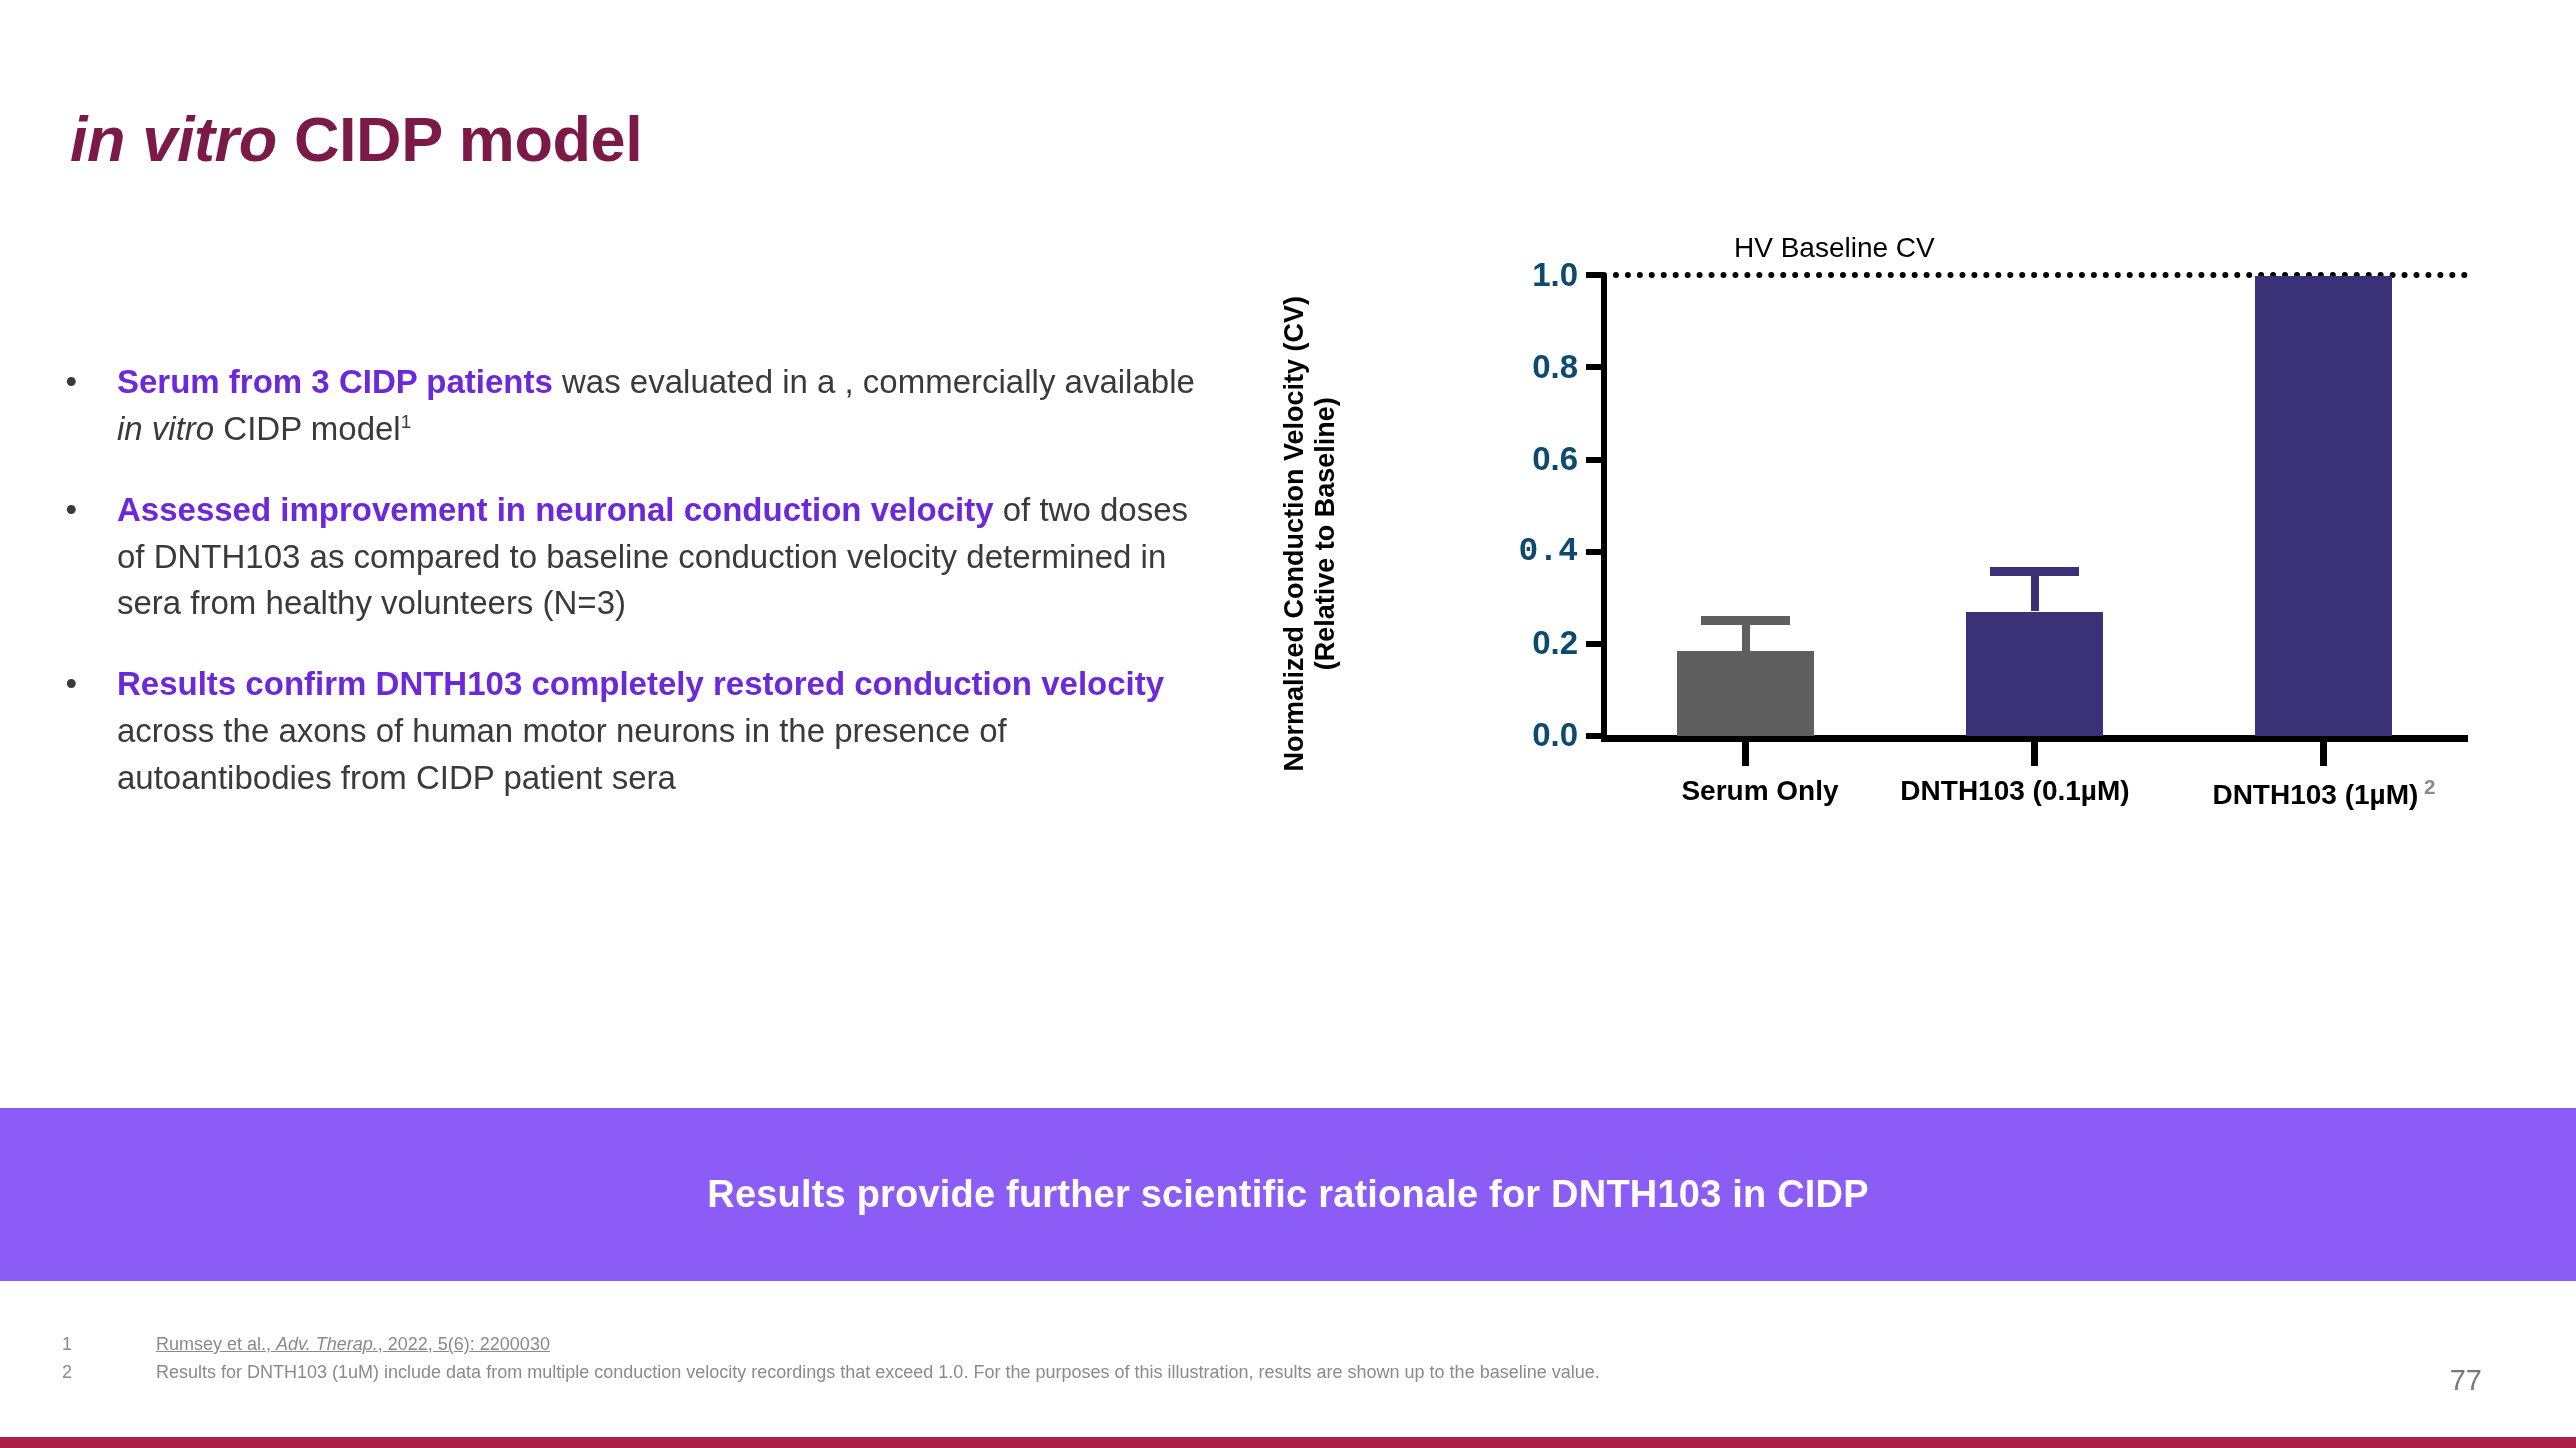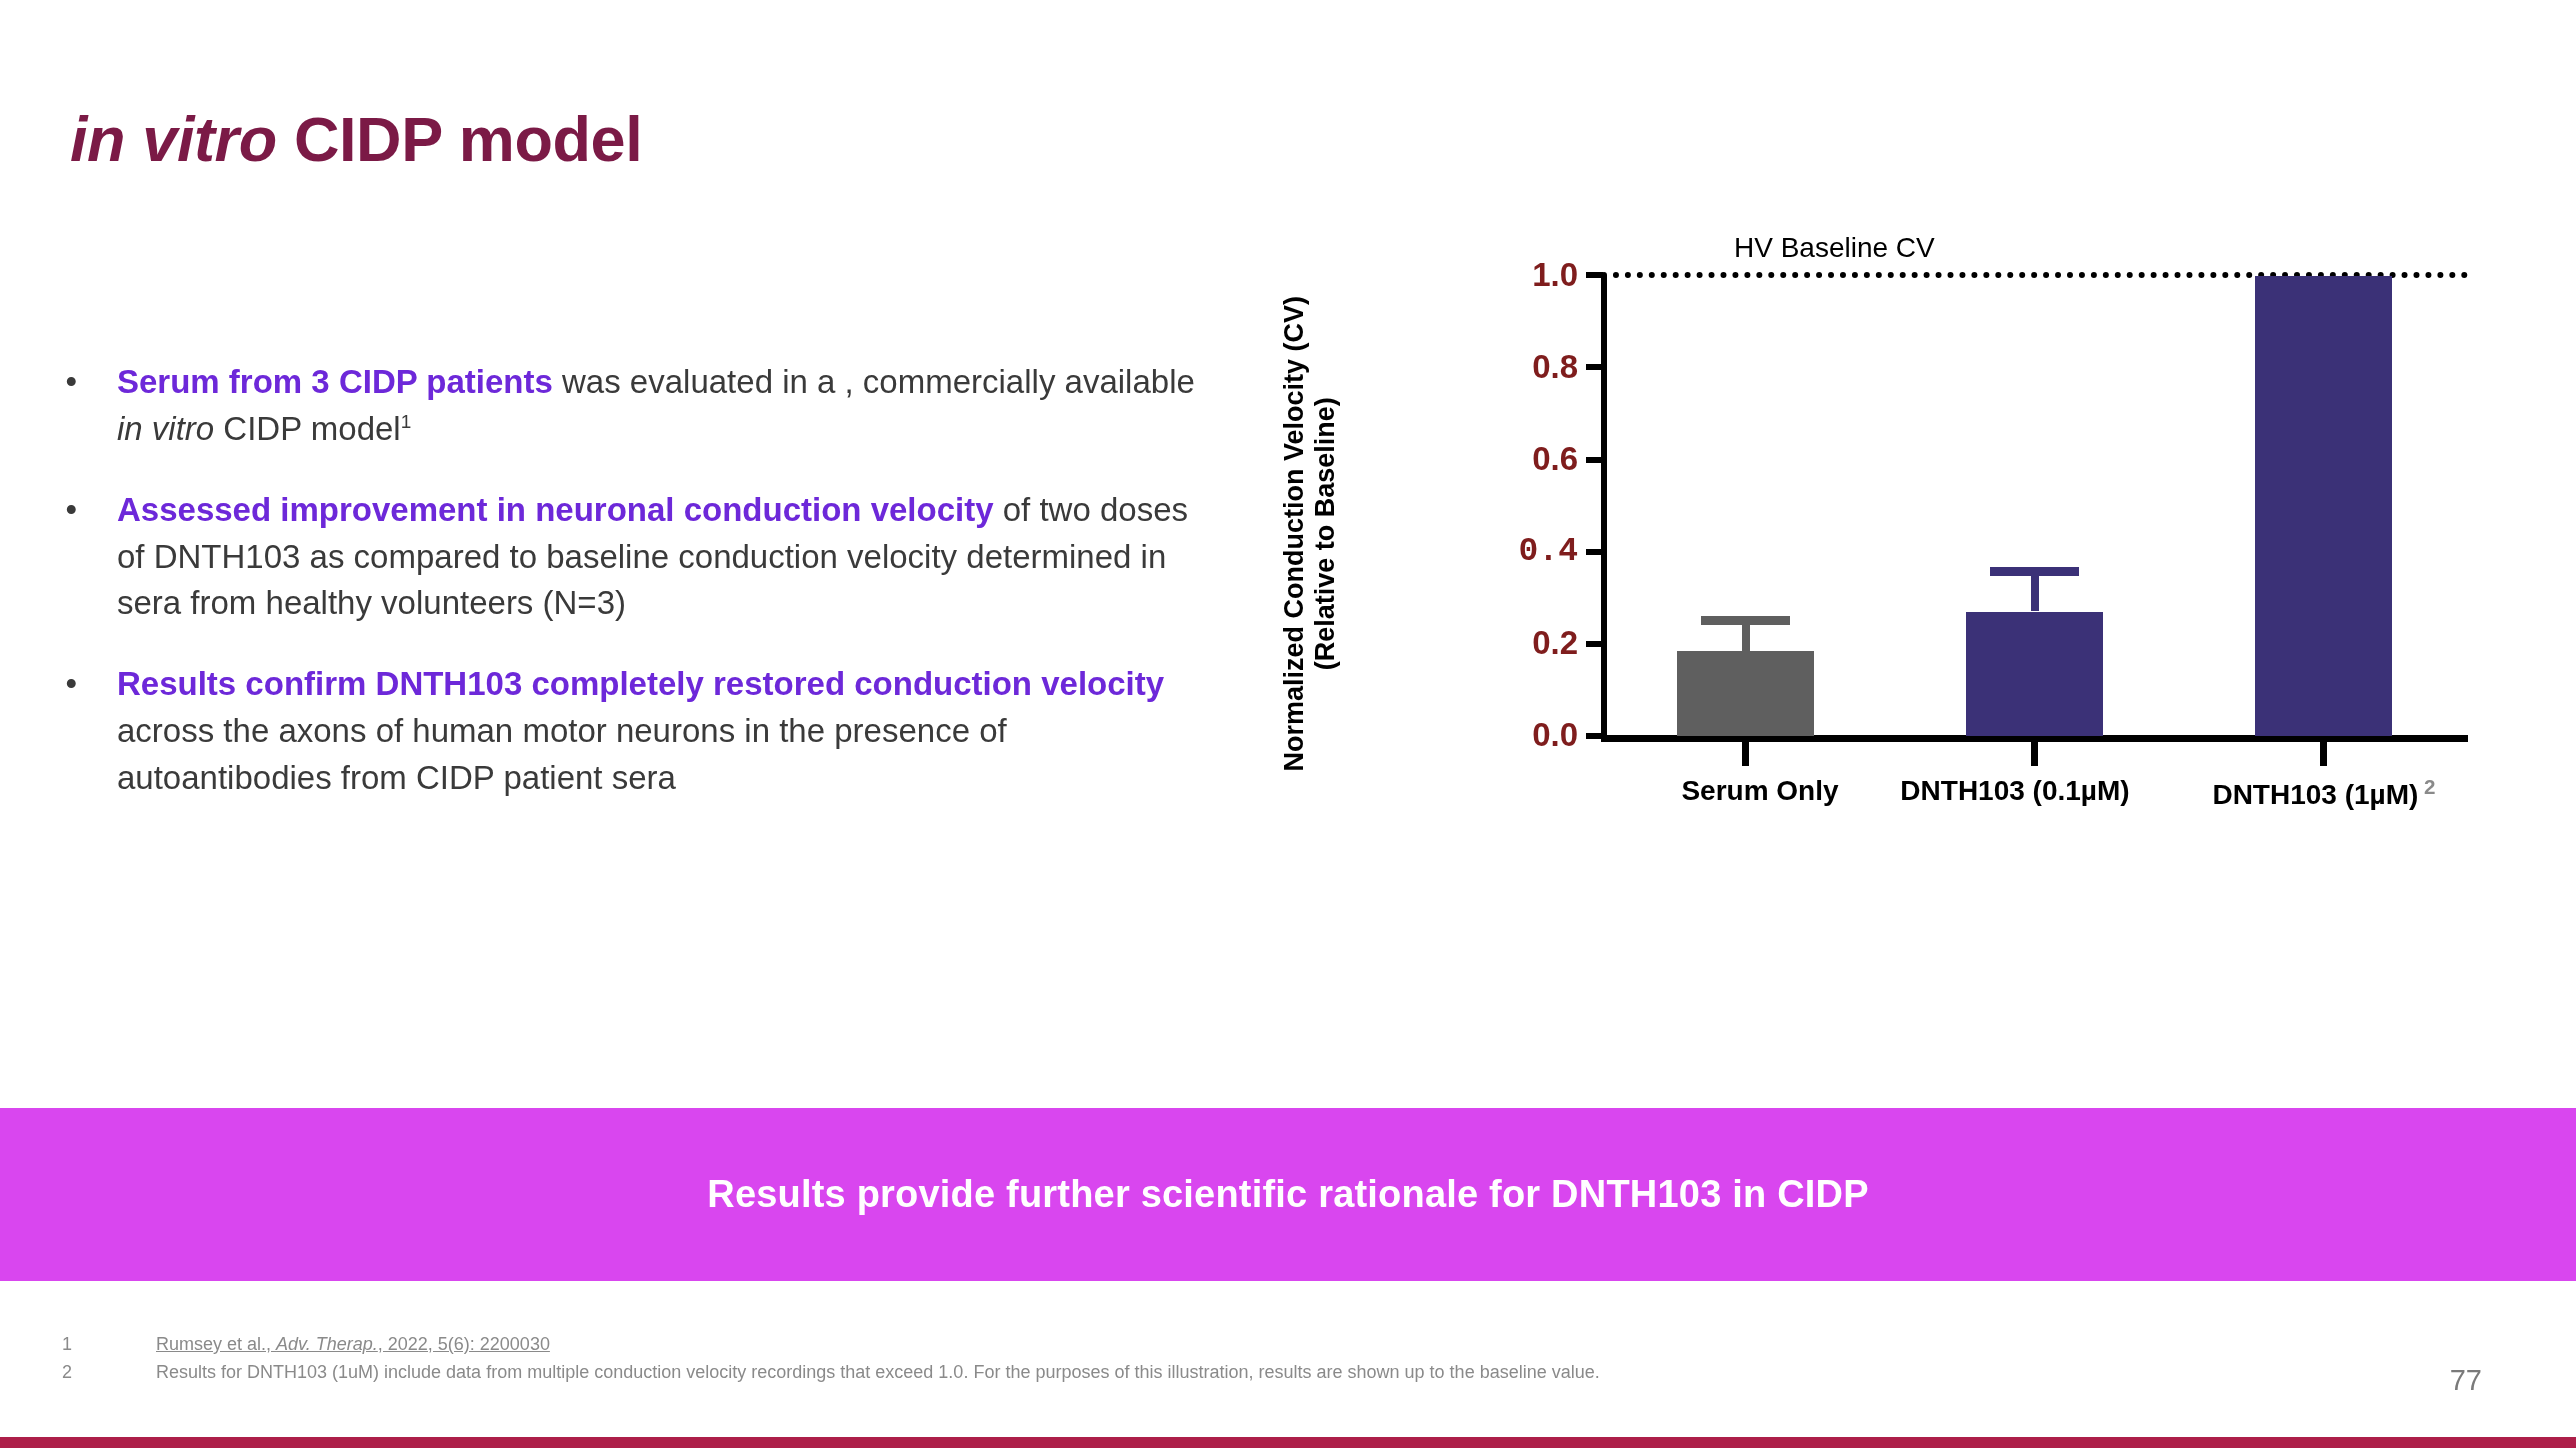--- a/index.html
+++ b/index.html
@@ -110,21 +110,21 @@
     height: 6px;
     background: #000;
   }
   .ytick-label {
     position: absolute;
     right: 890px;
     width: 112px;
     text-align: right;
     font-size: 33px;
     font-weight: bold;
-    color: #7f1d1d;
+    color: #0c4a6e;
     transform: translateY(-50%);
   }
   .baseline {
     position: absolute;
     left: 0px;
     top: -0.9px;
     width: 867px;
     height: 0px;
     border-top: 6px dotted #000;
   }
@@ -170,21 +170,21 @@
     vertical-align: super;
   }
 
   
   #banner {
     position: absolute;
     left: 0px;
     top: 1108px;
     width: 2576px;
     height: 173px;
-    background: #d946ef;
+    background: #8b5cf6;
     display: flex;
     align-items: center;
     justify-content: center;
   }
   #banner-text {
     color: #ffffff;
     font-size: 38px;
     font-weight: bold;
     letter-spacing: 0.2px;
   }

